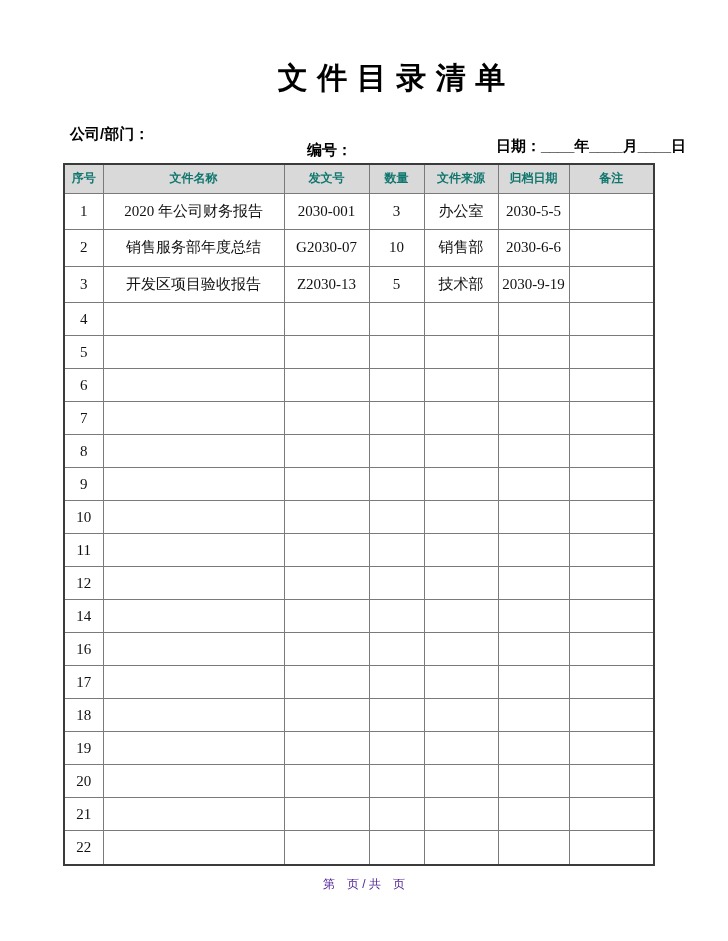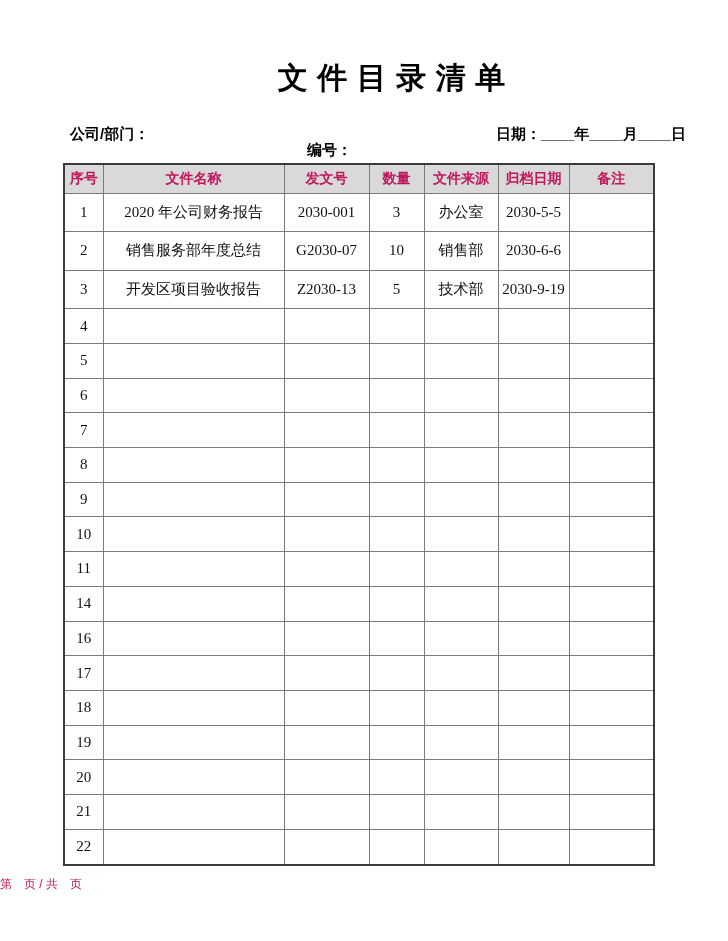--- a/index.html
+++ b/index.html
@@ -35,21 +35,21 @@
     width: 728px;
     height: 20px;
     font-family: "Liberation Sans", "DejaVu Sans", sans-serif;
     font-size: 15px;
     font-weight: bold;
     white-space: pre;
     padding-left: 24px;
   }
   .info-company { position: absolute; left: 70px; top: 0; }
   .info-number  { position: absolute; left: 307px; top: 16px; }
-  .info-date    { position: absolute; right: 66px; top: 0; }
+  .info-date    { position: absolute; right: 66px; top: 12px; }
   table.catalog {
     position: absolute;
     top: 163px;
     left: 63px;
     width: 590px;
     height: 703px;
     border-collapse: collapse;
     table-layout: fixed;
     border: 2px solid #3b3b3b;
   }
@@ -60,37 +60,37 @@
     text-align: center;
     vertical-align: middle;
     overflow: hidden;
     white-space: pre;
   }
   table.catalog thead tr { height: 29px; }
   table.catalog thead th {
     background: #d9d9d9;
     font-family: "Liberation Sans", "DejaVu Sans", sans-serif;
     font-weight: bold;
-    font-size: 14px;
-    color: #be185d;
+    font-size: 12px;
+    color: #0f766e;
   }
   table.catalog tbody td {
     font-family: "Liberation Serif", "DejaVu Serif", serif;
     font-size: 15px;
     color: #111111;
   }
   .page-footer {
     position: absolute;
     top: 876px;
     left: 0;
     width: 728px;
-    text-align: left;
+    text-align: center;
     font-family: "Liberation Sans", "DejaVu Sans", sans-serif;
     font-size: 12px;
-    color: #be185d;
+    color: #4c1d95;
     white-space: pre;
   }
 </style>
 </head>
 <body>
 
 <div class="doc-title">文 件 目 录 清 单</div>
 
 <div class="info-row">
   <span class="info-company">公司/部门：</span>
@@ -213,20 +213,29 @@
       <tr>
         <td>11</td>
         <td></td>
         <td></td>
         <td></td>
         <td></td>
         <td></td>
         <td></td>
       </tr>
       <tr>
+        <td>12</td>
+        <td></td>
+        <td></td>
+        <td></td>
+        <td></td>
+        <td></td>
+        <td></td>
+      </tr>
+      <tr>
         <td>14</td>
         <td></td>
         <td></td>
         <td></td>
         <td></td>
         <td></td>
         <td></td>
       </tr>
       <tr>
         <td>16</td>

